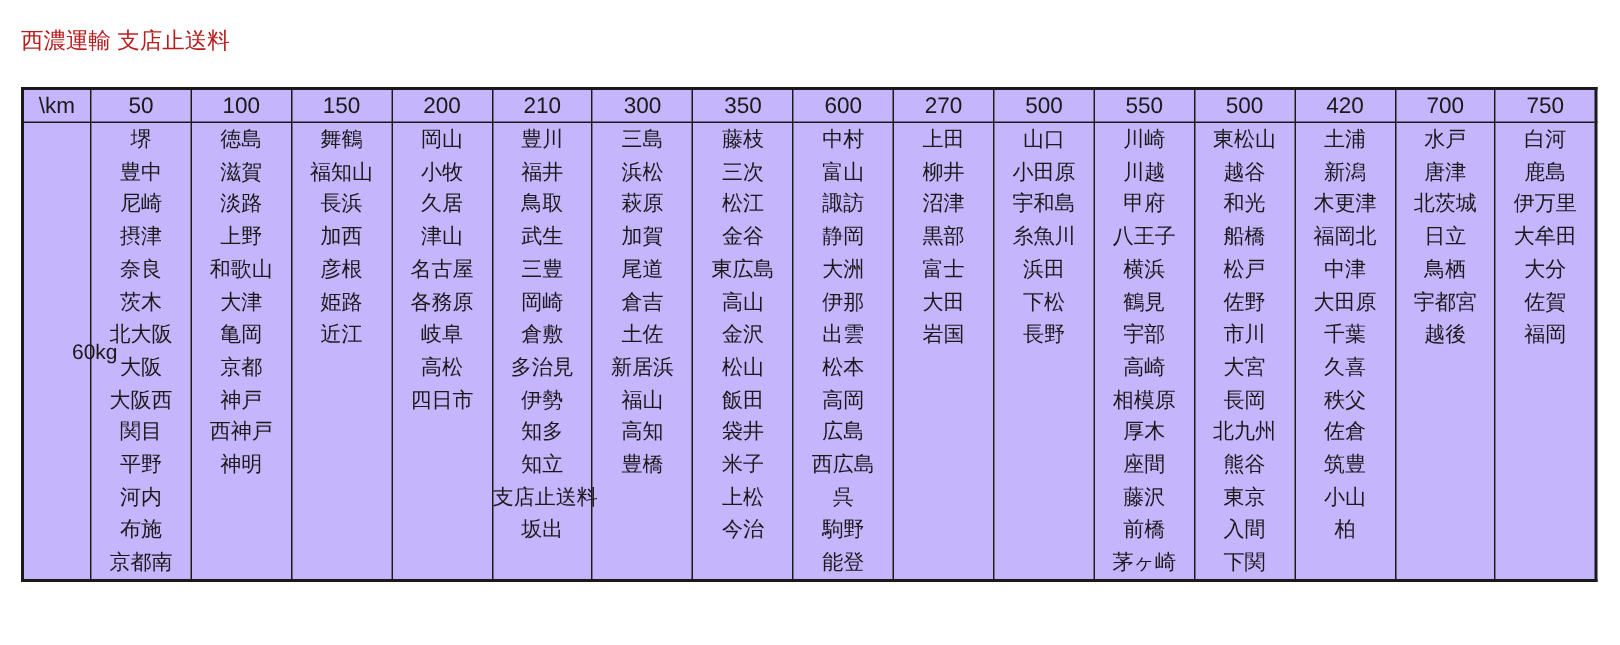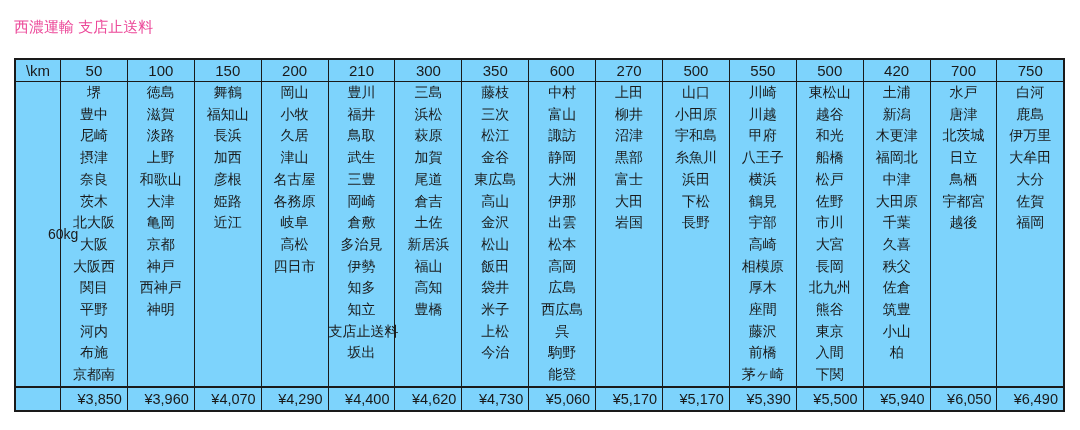--- a/index.html
+++ b/index.html
@@ -14,37 +14,37 @@
     width: 1080px;
     height: 430px;
     background: #ffffff;
     overflow: hidden;
   }
   .doc-title {
     position: absolute;
     left: 14px;
     top: 18px;
     font-size: 15px;
-    color: #ec4899;
+    color: #b91c1c;
     white-space: nowrap;
   }
   table.rate-table {
     position: absolute;
     left: 14px;
     top: 58px;
     width: 1051px;
     border-collapse: collapse;
     table-layout: fixed;
     border: 2px solid #1a1a1a;
     font-size: 14px;
   }
   table.rate-table td {
     border: 1px solid #1a1a1a;
     padding: 0;
-    background: #7dd3fc;
+    background: #c4b5fd;
   }
   tr.header-row td {
     height: 21px;
     text-align: center;
     vertical-align: middle;
     font-size: 15px;
   }
   td.corner-cell { width: 44px; }
   tr.body-row td.weight-cell {
     text-align: center;
@@ -283,33 +283,15 @@
           <td class="city-cell">
             <div class="city">白河</div>
             <div class="city">鹿島</div>
             <div class="city">伊万里</div>
             <div class="city">大牟田</div>
             <div class="city">大分</div>
             <div class="city">佐賀</div>
             <div class="city">福岡</div>
           </td>
         </tr>
-      <tr class="price-row">
-        <td class="weight-cell"></td>
-      <td>¥3,850</td>
-          <td>¥3,960</td>
-          <td>¥4,070</td>
-          <td>¥4,290</td>
-          <td>¥4,400</td>
-          <td>¥4,620</td>
-          <td>¥4,730</td>
-          <td>¥5,060</td>
-          <td>¥5,170</td>
-          <td>¥5,170</td>
-          <td>¥5,390</td>
-          <td>¥5,500</td>
-          <td>¥5,940</td>
-          <td>¥6,050</td>
-          <td>¥6,490</td>
-        </tr>
     </tbody>
   </table>
 </div>
 
 </body></html>

